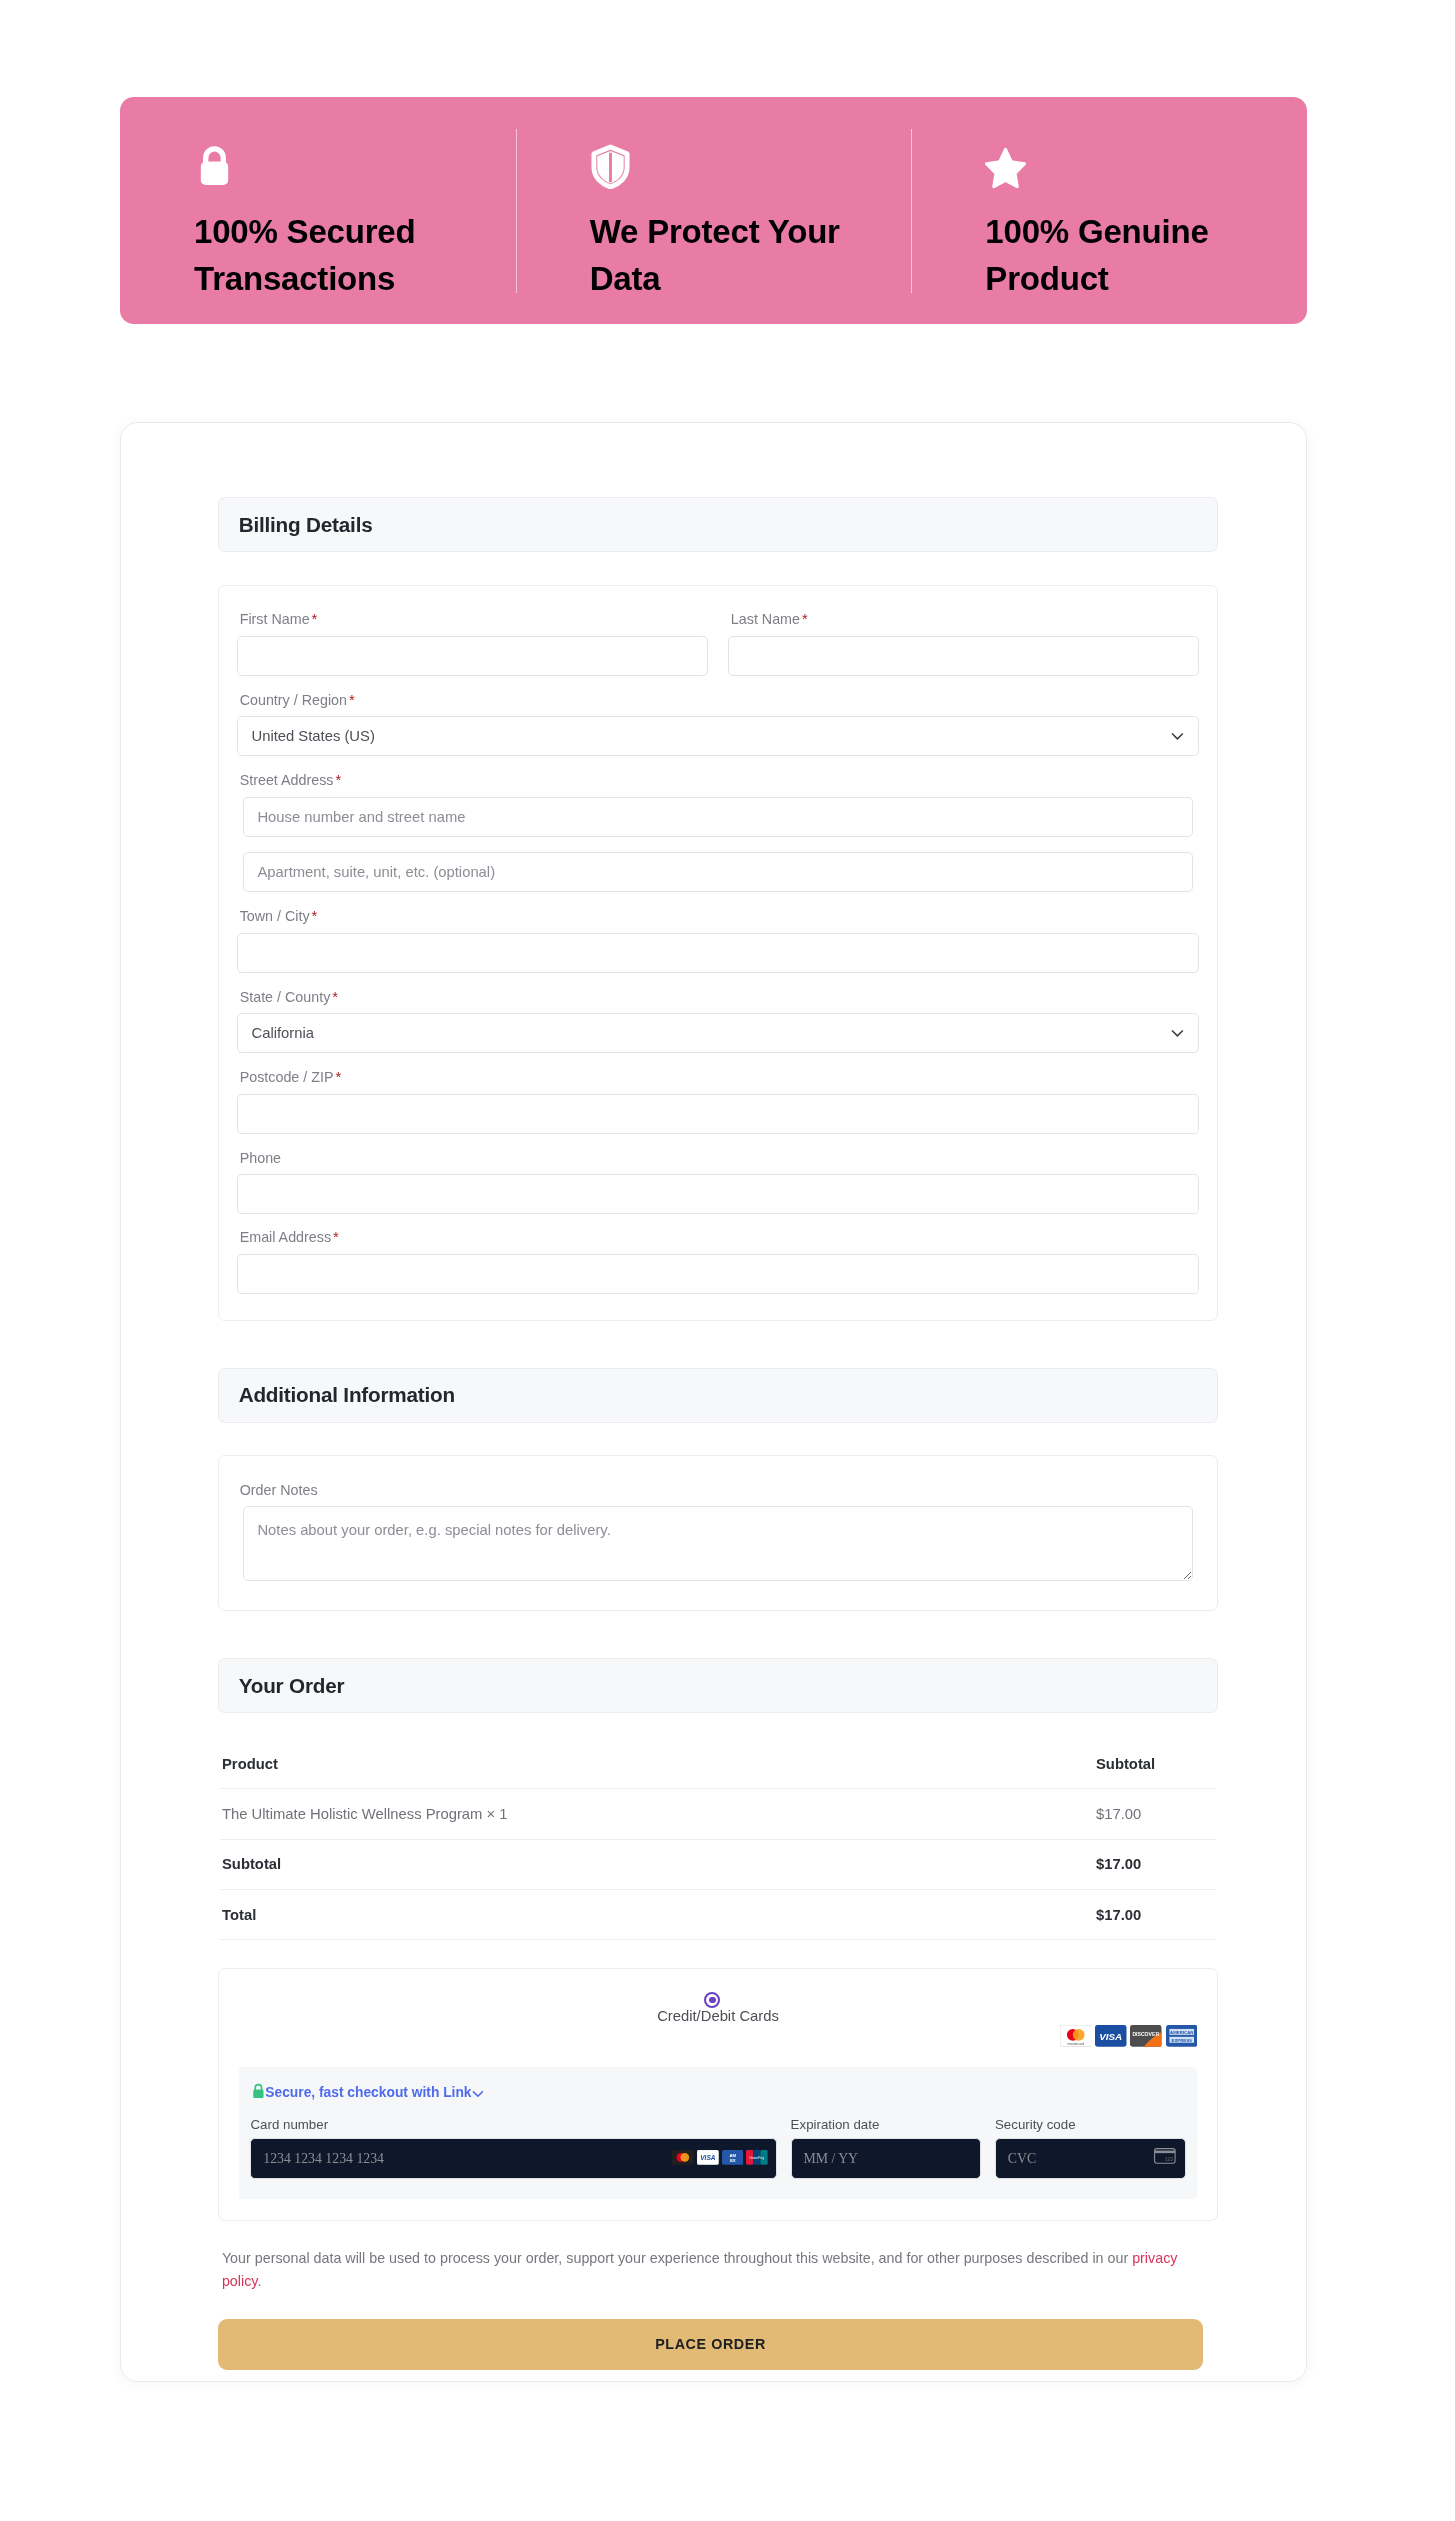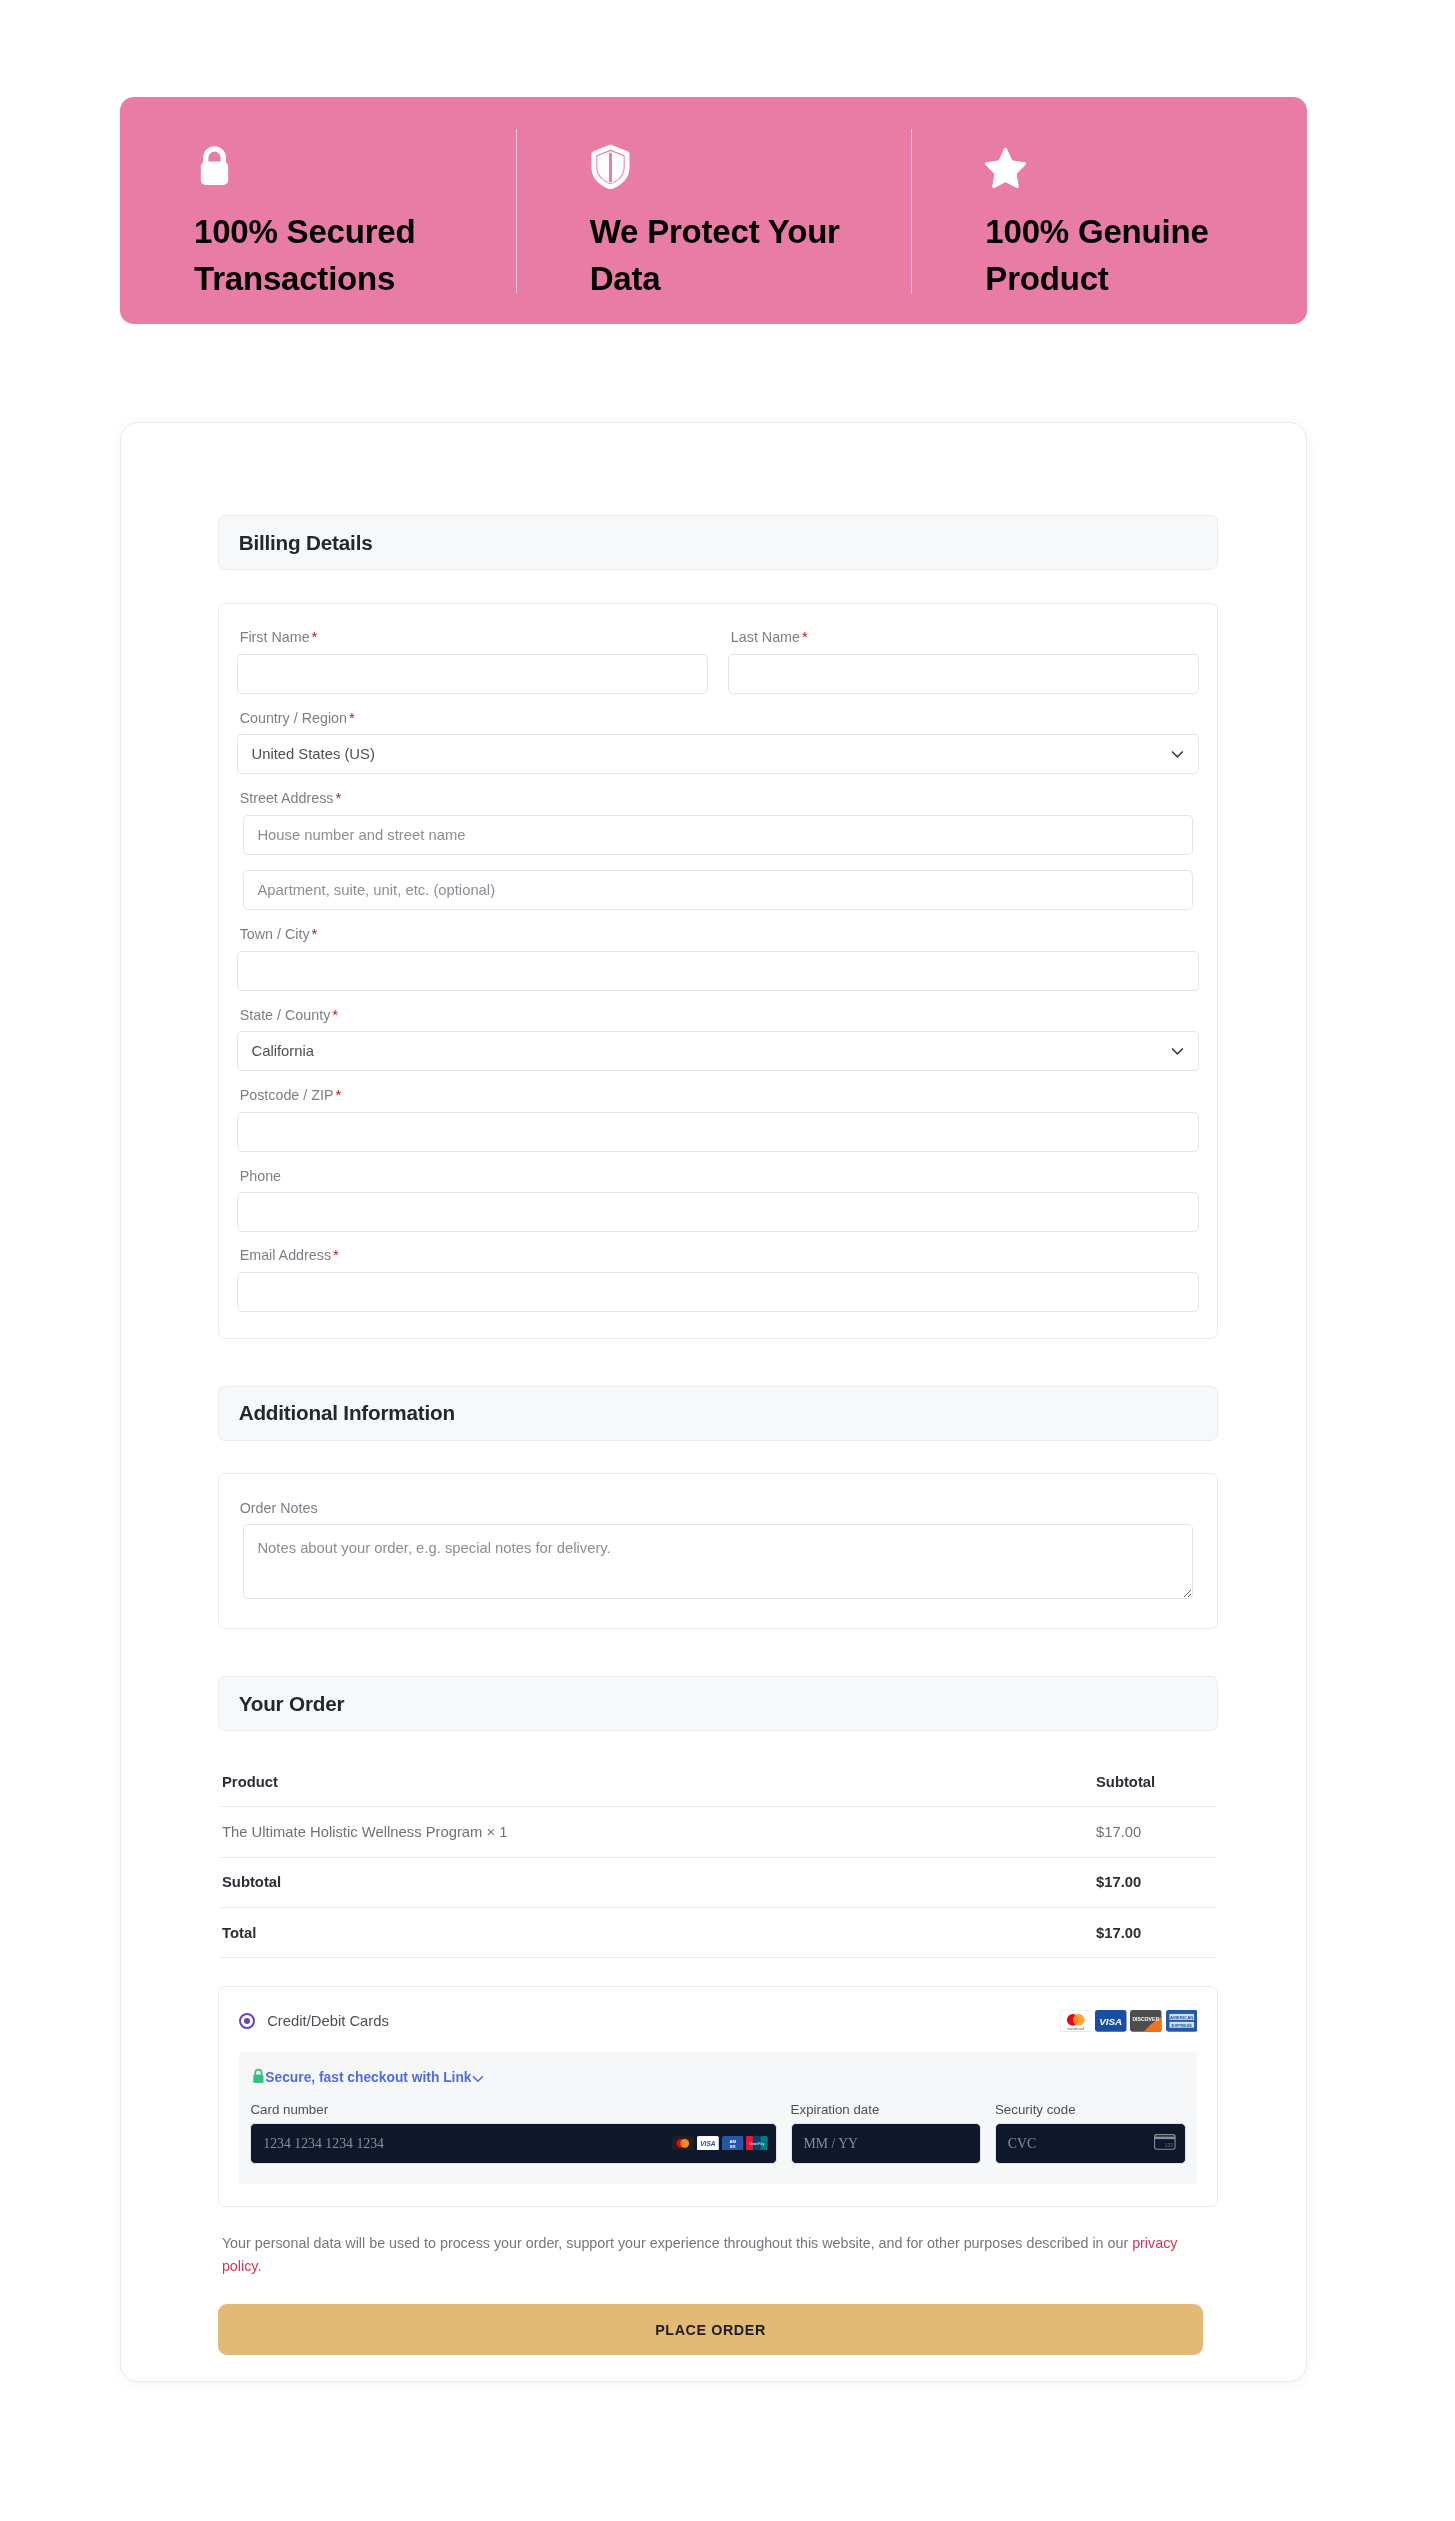--- a/index.html
+++ b/index.html
@@ -49,21 +49,21 @@
   .main-card {
     position: absolute;
     left: 120px; top: 422px;
     width: 1187px; height: 1960px;
     background: #ffffff;
     border: 1px solid #e9e9ec;
     border-radius: 17.7px;
     box-shadow: 0 2px 13.8px rgba(0,0,0,0.045);
   }
 
-  .inner { position: absolute; left: 97px; top: 92px; width: 1000px; }
+  .inner { position: absolute; left: 97px; top: 74px; width: 1000px; }
 
   
   .section-head {
     background: #f7f8fa;
     border: 1px solid #ececef;
     border-radius: 6.9px;
     height: 55px;
     display: flex;
     align-items: center;
     padding: 0 19.7px;
@@ -150,20 +150,21 @@
   
   .pay-panel {
     border: 1px solid #ececef;
     border-radius: 6.9px;
     margin-top: 27.6px;
   }
   .pay-method {
     display: flex;
     align-items: center;
     padding: 22.7px 19.7px 19.7px 19.7px;
+    flex-direction: column;
   }
   .radio {
     width: 16.7px; height: 16.7px;
     border-radius: 50%;
     border: 2px solid #6c3fc5;
     display: inline-flex;
     align-items: center; justify-content: center;
     margin-right: 11.8px;
     flex: 0 0 auto;
   }

